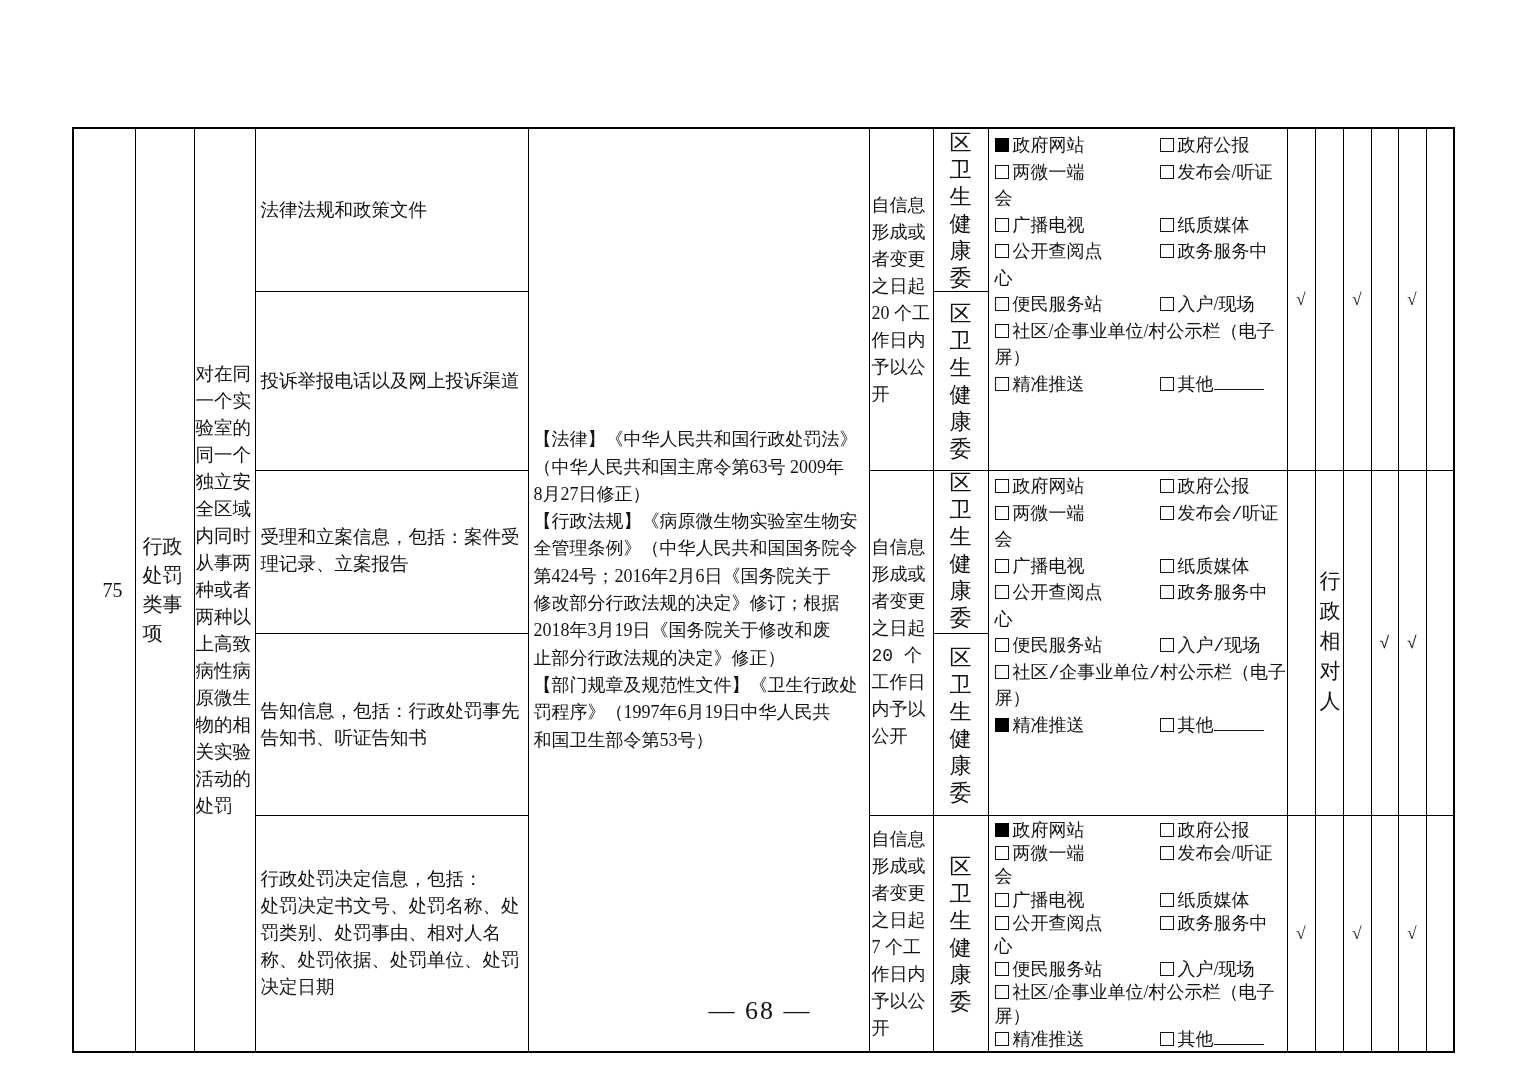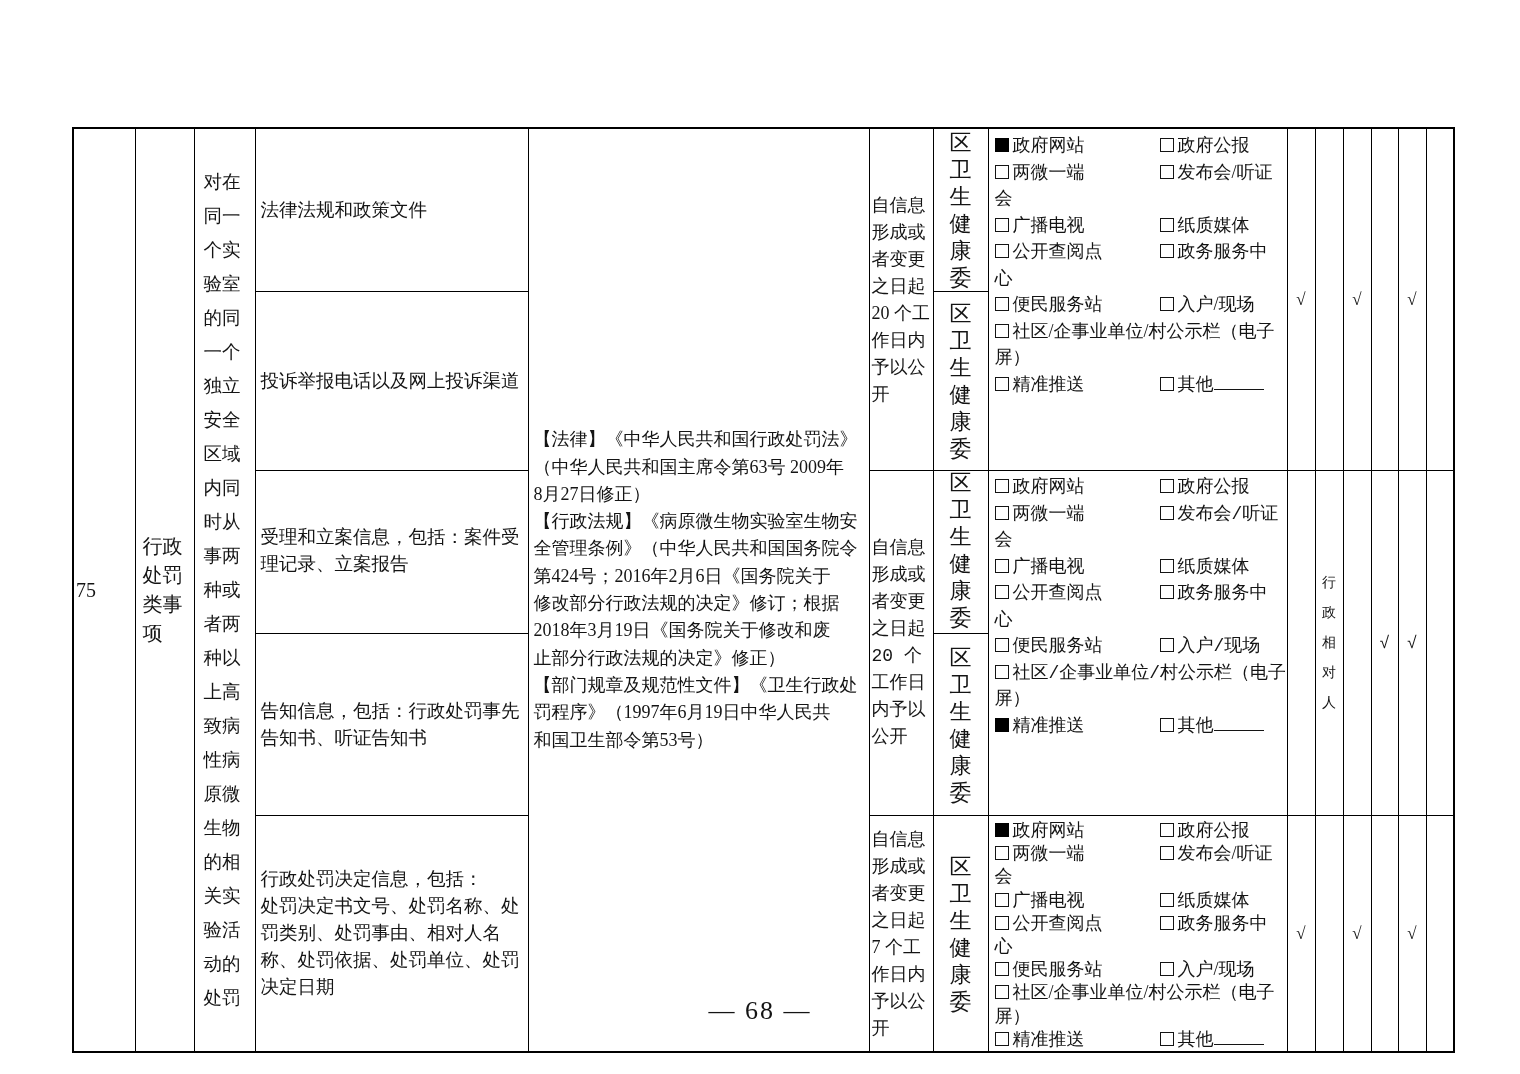--- a/index.html
+++ b/index.html
@@ -7,36 +7,36 @@
     width:1520px;height:1074px;background:#ffffff;position:relative;
     font-family:"Liberation Serif","DejaVu Serif",serif;color:#141414;
   }
   table#matters{
     position:absolute;left:72px;top:127px;width:1381px;
     border-collapse:collapse;table-layout:fixed;border:2px solid #000;
   }
   td{border:1px solid #000;vertical-align:middle;overflow:hidden;padding:2px 4px;}
   tr.r1{height:93px;} tr.r2{height:179px;} tr.r3{height:94px;font-family:Liberation Mono, monospace;} tr.r4{height:182px;} tr.r5{height:236px;}
 
-  td.seq{text-align:left;font-size:20px;padding:2px;}
+  td.seq{text-align:right;font-size:20px;padding:12px;}
   td.category{font-size:20px;line-height:29px;word-break:break-all;padding:0 7px;margin-top:47px;}
-  td.matter{font-size:18.5px;line-height:34px;word-break:break-all;padding:0 9px;}
+  td.matter{font-size:18.5px;line-height:27px;word-break:break-all;padding:0 1px;}
   td.info{font-size:18.5px;line-height:27px;padding:12px 5px;white-space:pre-wrap;}
   td.legal{font-size:18px;line-height:27.3px;padding:18px 5px;white-space:pre-wrap;}
   td.time{font-size:18px;line-height:27px;word-break:break-all;padding:0 2px;}
   td.subject{font-size:22px;line-height:27px;text-align:center;word-break:break-all;padding:0 7px;}
   td.channels{vertical-align:top;padding:3px 6px 0 6px;font-size:18px;}
   .ch-line{line-height:26.5px;white-space:nowrap;}
   td.tight .ch-line{line-height:23.2px;}
   .seg-left{display:inline-block;width:165px;}
   .cb{display:inline-block;width:12px;height:12px;border:1px solid #141414;margin-right:4px;vertical-align:-1px;background:#fff;}
   .cb-filled{background:#000;border-color:#000;}
   .ul{display:inline-block;width:50px;height:4px;border-bottom:1px solid #141414;}
   td.mark{text-align:center;font-size:17px;padding:0;}
-  td.vperson{font-size:14px;line-height:30px;word-break:break-all;text-align:center;padding:18px 2px;}
+  td.vperson{font-size:21px;line-height:30px;word-break:break-all;text-align:right;padding:18px 2px;}
   #page-number{position:absolute;left:0;top:948px;width:100%;text-align:center;font-size:26px;letter-spacing:2px;margin-top:48px;}
 </style>
 </head>
 <body>
 
 <table id="matters">
   <colgroup>
     <col style="width:62px">
       <col style="width:59px">
       <col style="width:61px">

